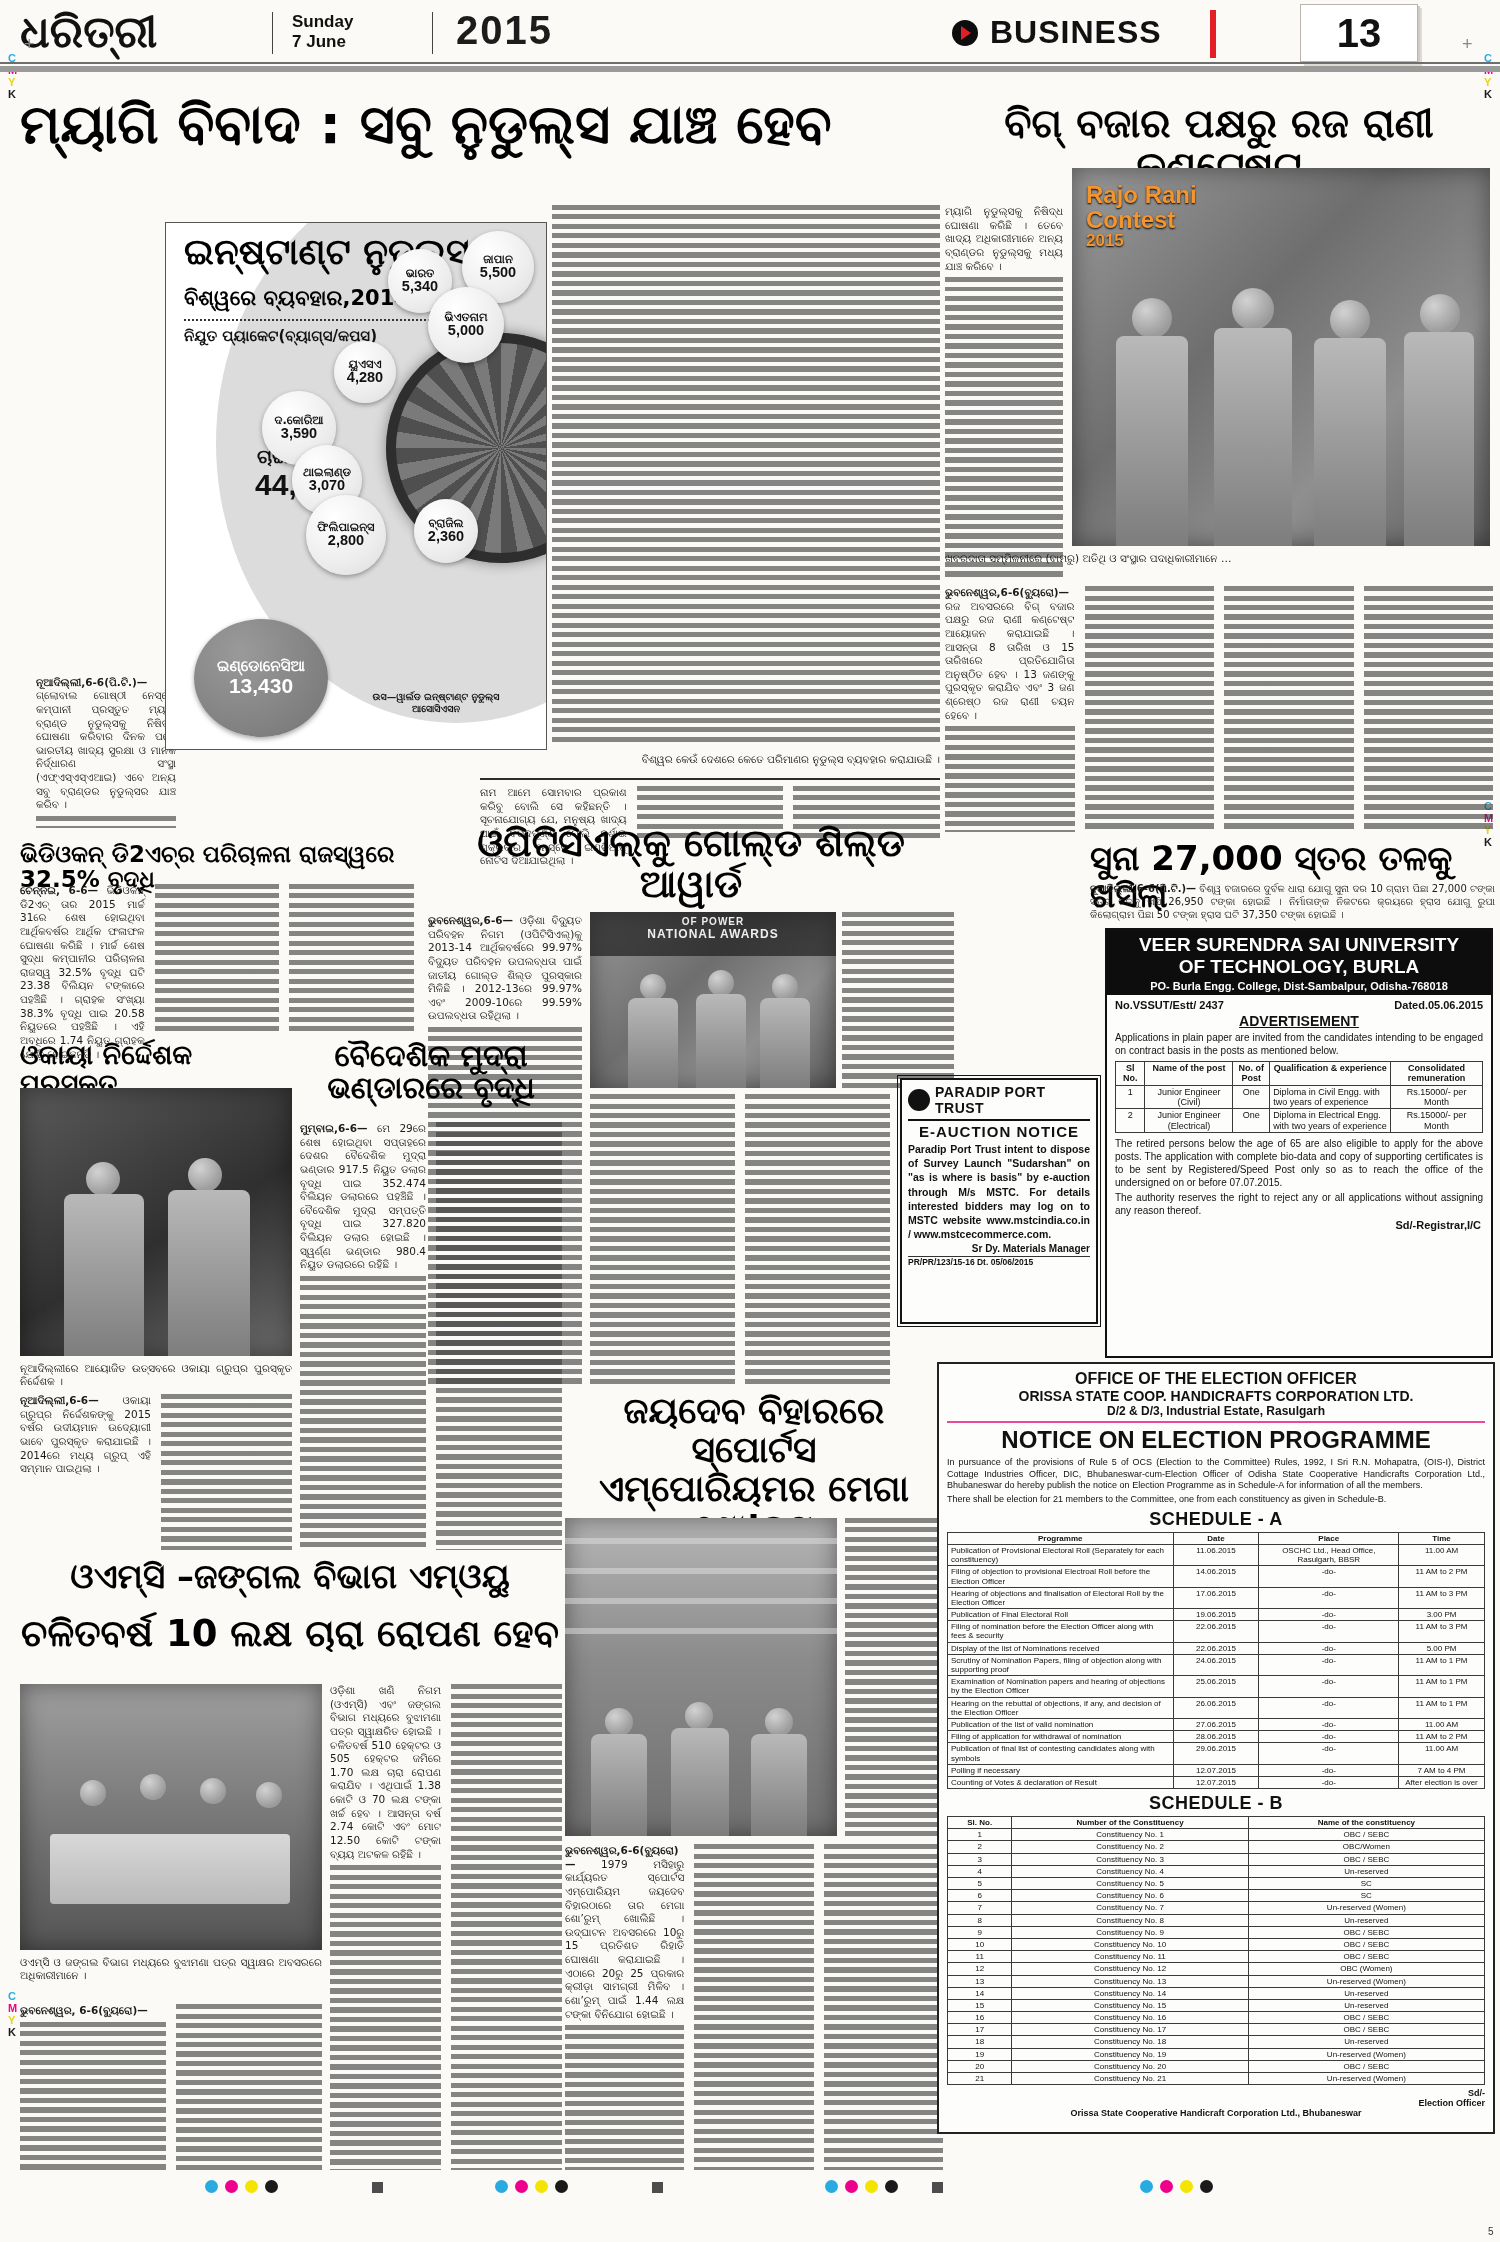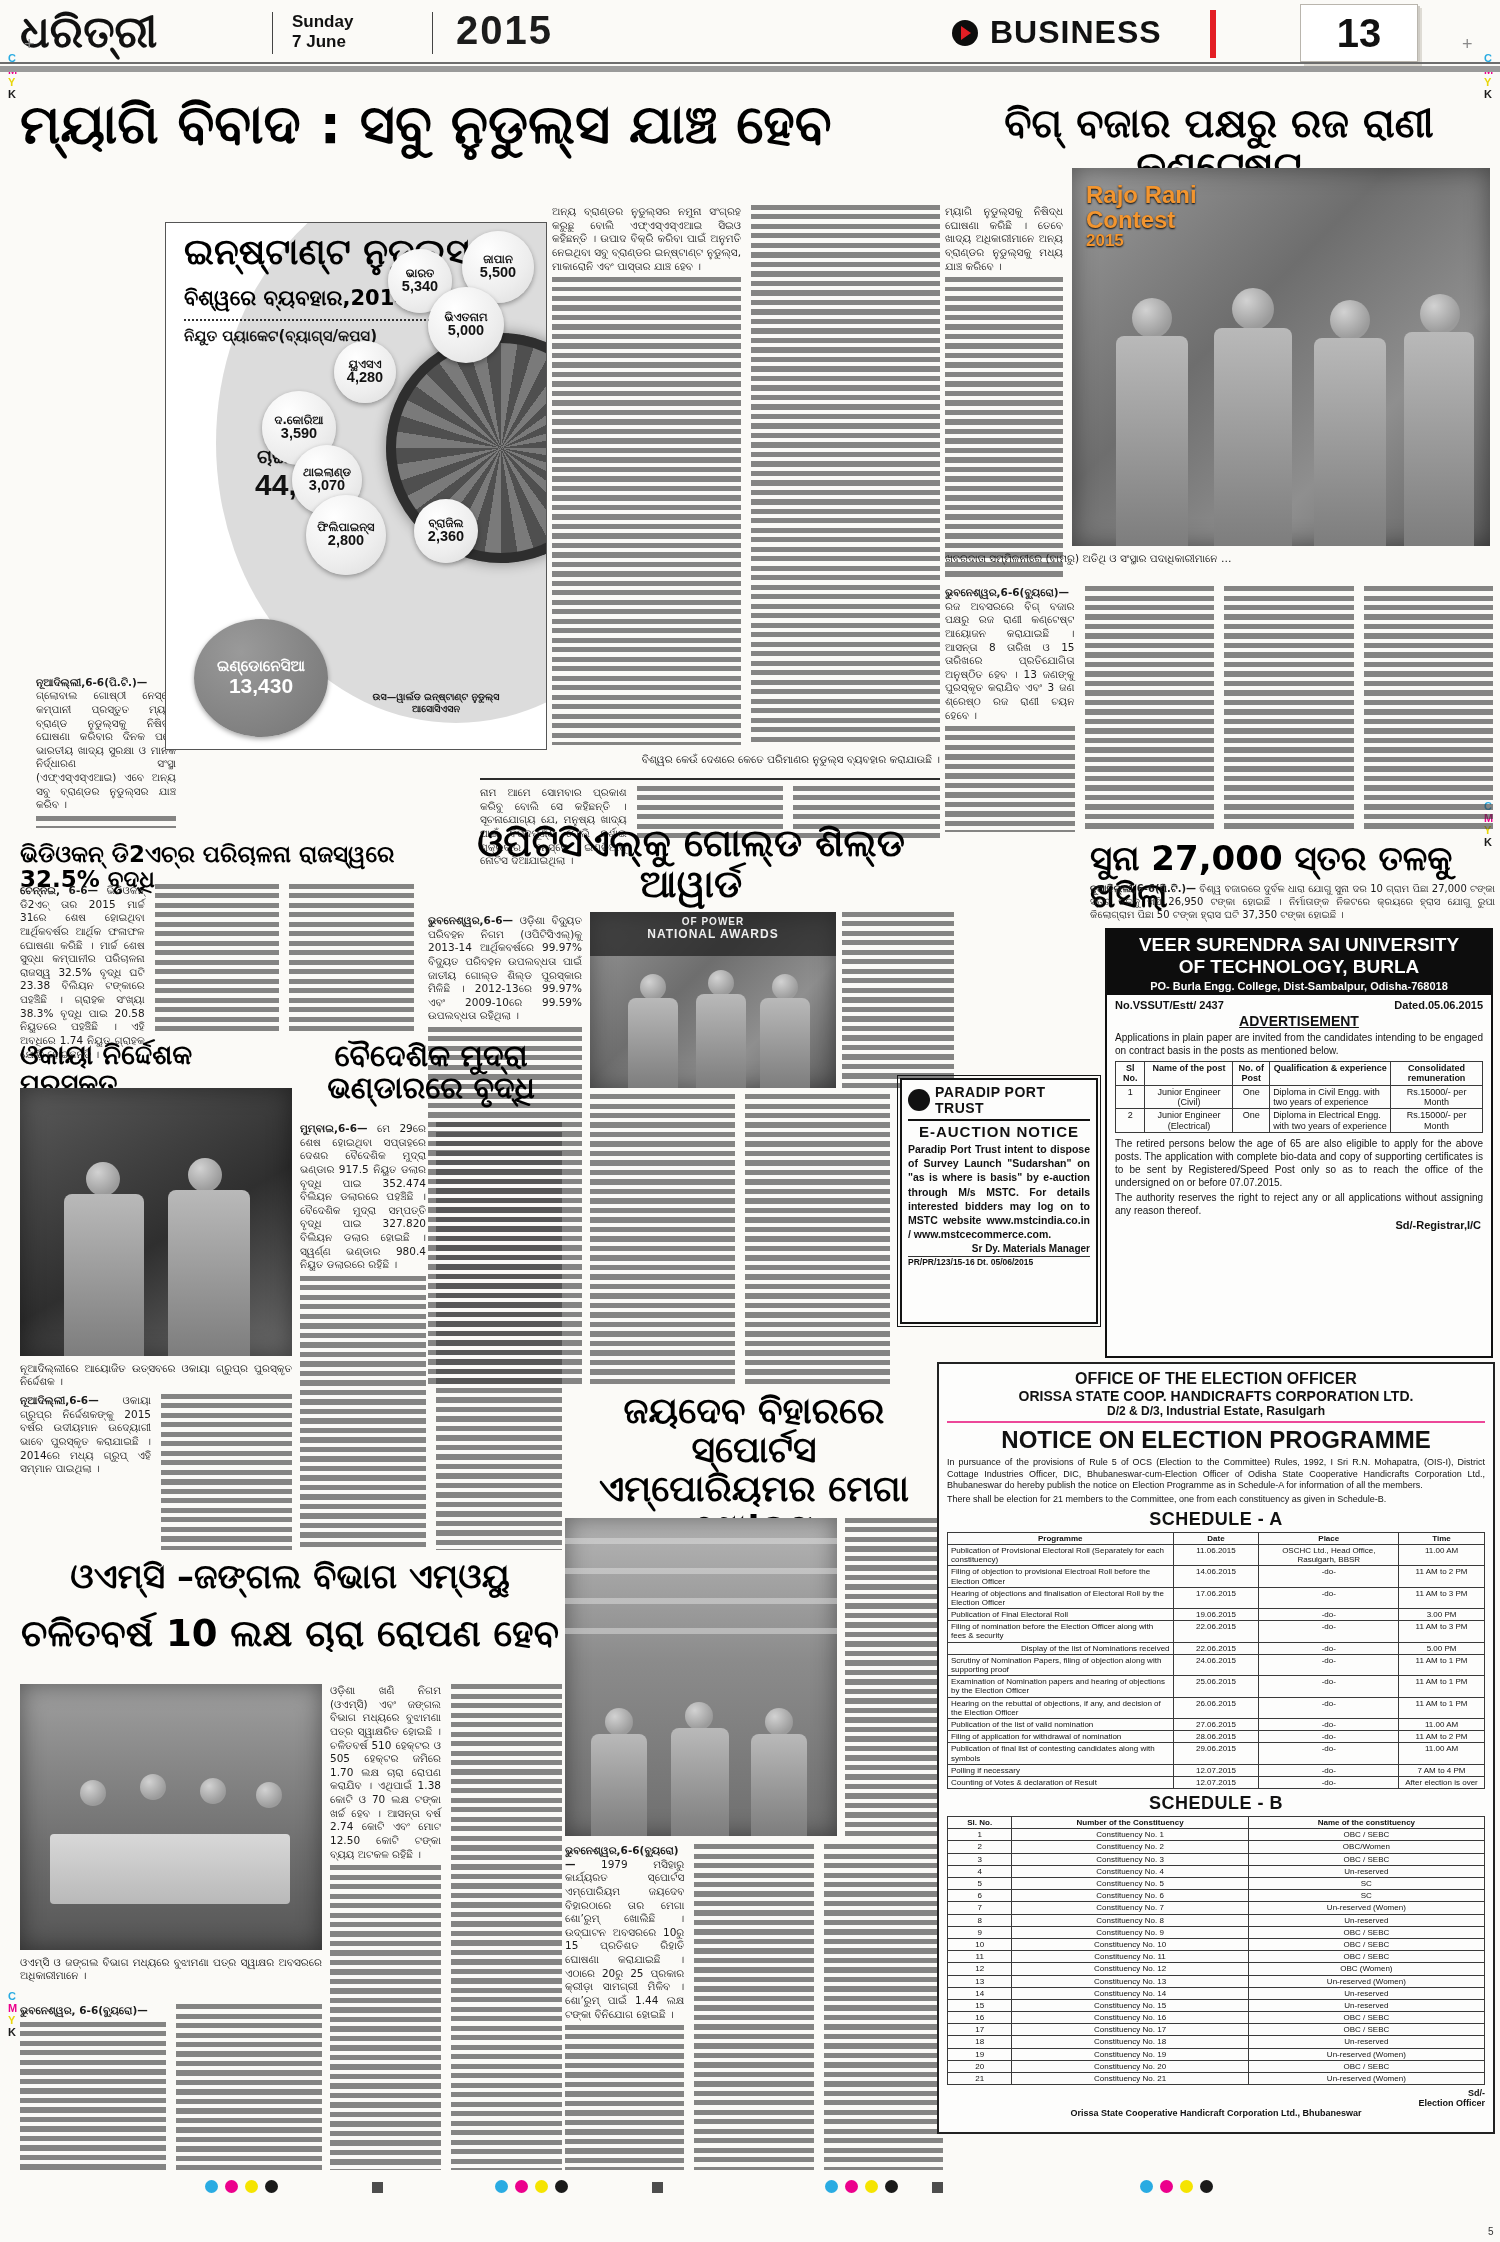--- a/index.html
+++ b/index.html
@@ -221,24 +221,20 @@
     <div class="tcol">
         <div class="greek"></div>
       </div>
     <div class="tcol">
         <div class="greek"></div>
       </div>
   </div>
 
   <div class="abs tb" style="left:552px;top:205px;width:388px;height:540px;">
     <div class="tcol">
-      <p class="body-odia odia" style="margin:0;">ଅନ୍ୟ ବ୍ରାଣ୍ଡର ନୁଡୁଲ୍ସର ନମୁନା ସଂଗ୍ରହ କରୁଛୁ ବୋଲି ଏଫ୍‌ଏସ୍‌ଏସ୍‌ଏଆଇ ସିଇଓ କହିଛନ୍ତି । ଉପାଦ ବିକ୍ରି କରିବା ପାଇଁ ଅନୁମତି ନେଇଥିବା ସବୁ ବ୍ରାଣ୍ଡର ଇନ୍‌ଷ୍ଟାଣ୍ଟ ନୁଡୁଲ୍ସ, ମାକାରୋନି ଏବଂ ପାସ୍ତାର ଯାଞ୍ଚ ହେବ ।</p>
-      <div class="greek"></div>
-    </div>
-    <div class="tcol">
         <div class="greek"></div>
       </div>
   </div>
 
   <div class="abs hl odia" style="left:20px;top:842px;width:394px;height:34px;font-size:23px;">ଭିଡିଓକନ୍ ଡି2ଏଚ୍‌ର ପରିଚାଳନା ରାଜସ୍ୱରେ 32.5% ବୃଦ୍ଧି</div>
   <div class="abs tb" style="left:20px;top:884px;width:394px;height:150px;">
     <div class="tcol">
       <p class="body-odia odia" style="margin:0;"><span class="dateline">ଚେନ୍ନଇ, 6-6—</span> <span>ଭିଡିଓକନ୍ ଡି2ଏଚ୍ ତାର 2015 ମାର୍ଚ୍ଚ 31ରେ ଶେଷ ହୋଇଥିବା ଆର୍ଥିକବର୍ଷର ଆର୍ଥିକ ଫଳାଫଳ ଘୋଷଣା କରିଛି । ମାର୍ଚ୍ଚ ଶେଷ ସୁଦ୍ଧା କମ୍ପାନୀର ପରିଚାଳନା ରାଜସ୍ୱ 32.5% ବୃଦ୍ଧି ଘଟି 23.38 ବିଲିୟନ ଟଙ୍କାରେ ପହଞ୍ଚିଛି । ଗ୍ରାହକ ସଂଖ୍ୟା 38.3% ବୃଦ୍ଧି ପାଇ 20.58 ନିୟୁତରେ ପହଞ୍ଚିଛି । ଏହି ଅବଧିରେ 1.74 ନିୟୁତ ଗ୍ରାହକ ଯୋଡ଼ି ହୋଇଛନ୍ତି ।</span></p>
     </div>
     <div class="tcol">
@@ -486,21 +482,21 @@
           </tr>
 
           <tr>
             <td style="text-align:left;">Filing of nomination before the Election Officer along with fees &amp; security</td>
             <td>22.06.2015</td>
             <td>-do-</td>
             <td>11 AM to 3 PM</td>
           </tr>
 
           <tr>
-            <td style="text-align:right;">Display of the list of Nominations received</td>
+            <td style="text-align:left;">Display of the list of Nominations received</td>
             <td>22.06.2015</td>
             <td>-do-</td>
             <td>5.00 PM</td>
           </tr>
 
           <tr>
             <td style="text-align:left;">Scrutiny of Nomination Papers, filing of objection along with supporting proof</td>
             <td>24.06.2015</td>
             <td>-do-</td>
             <td>11 AM to 1 PM</td>

